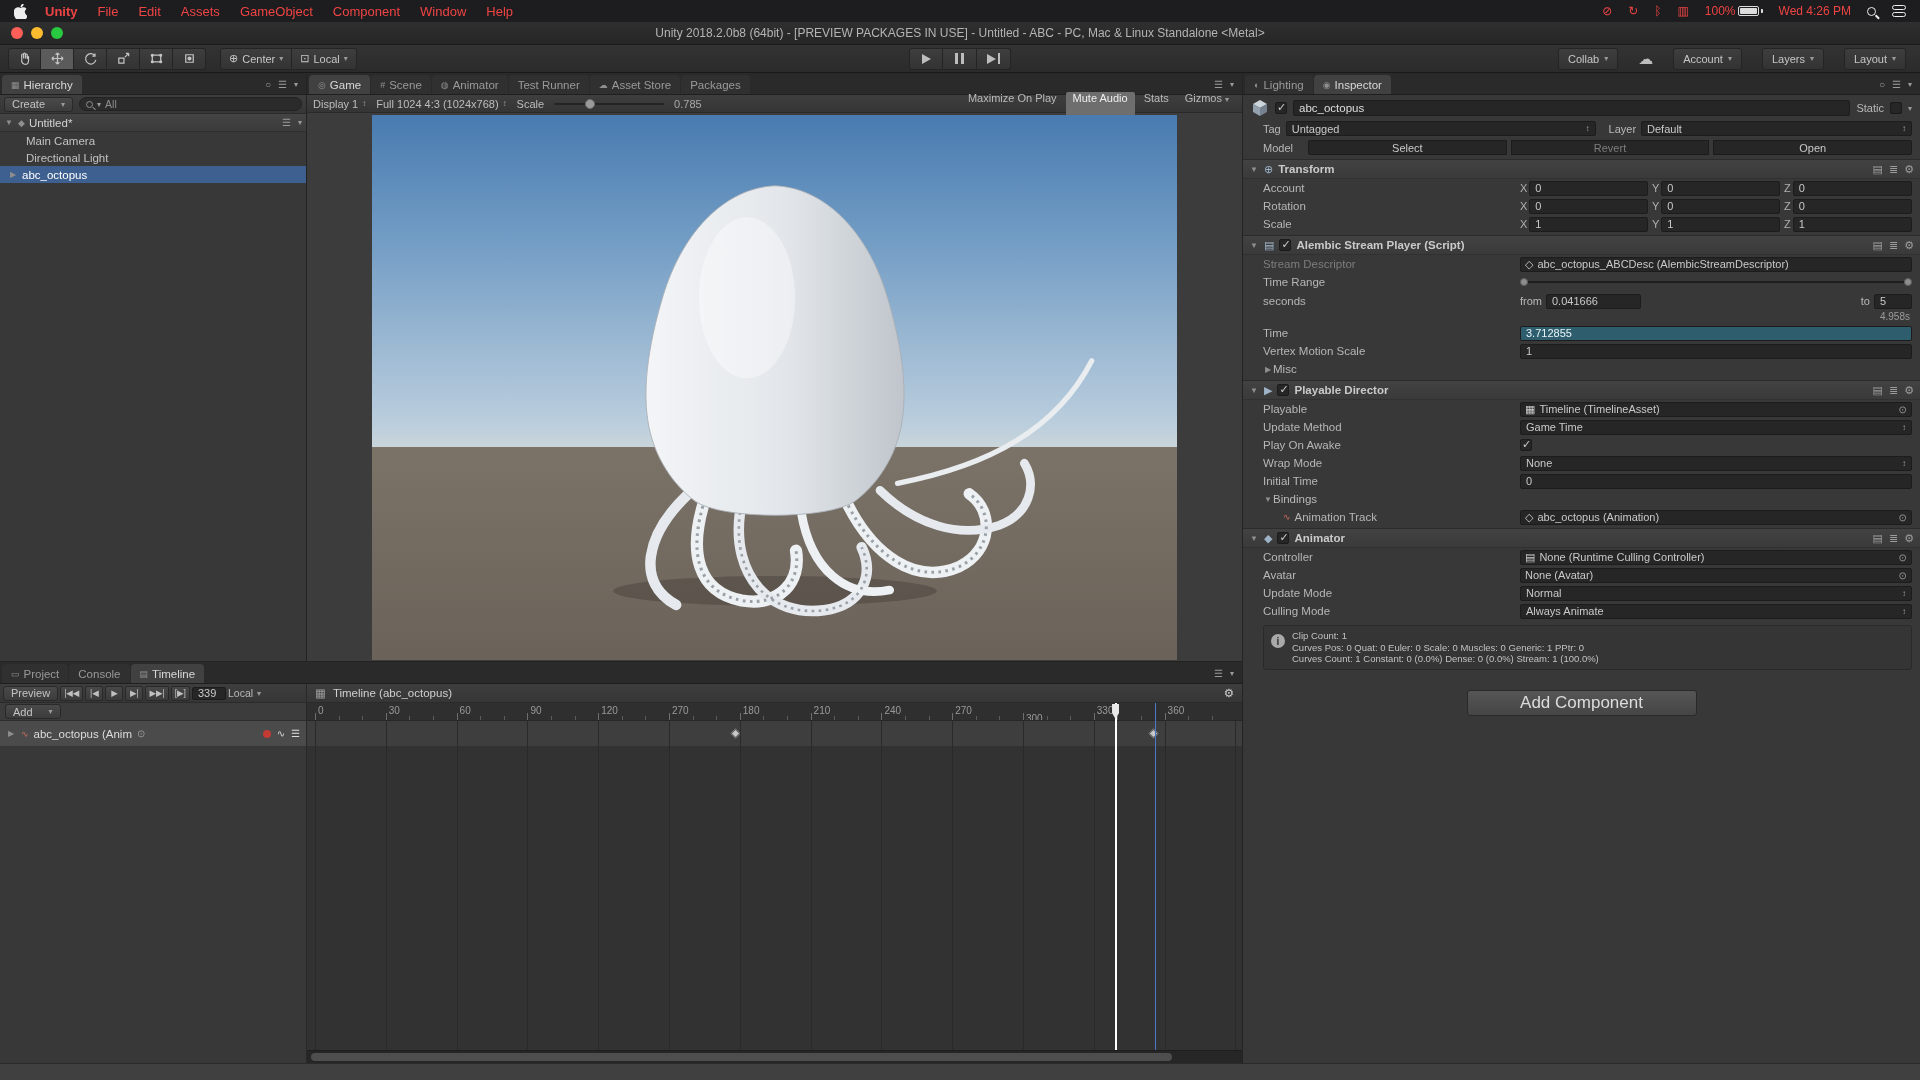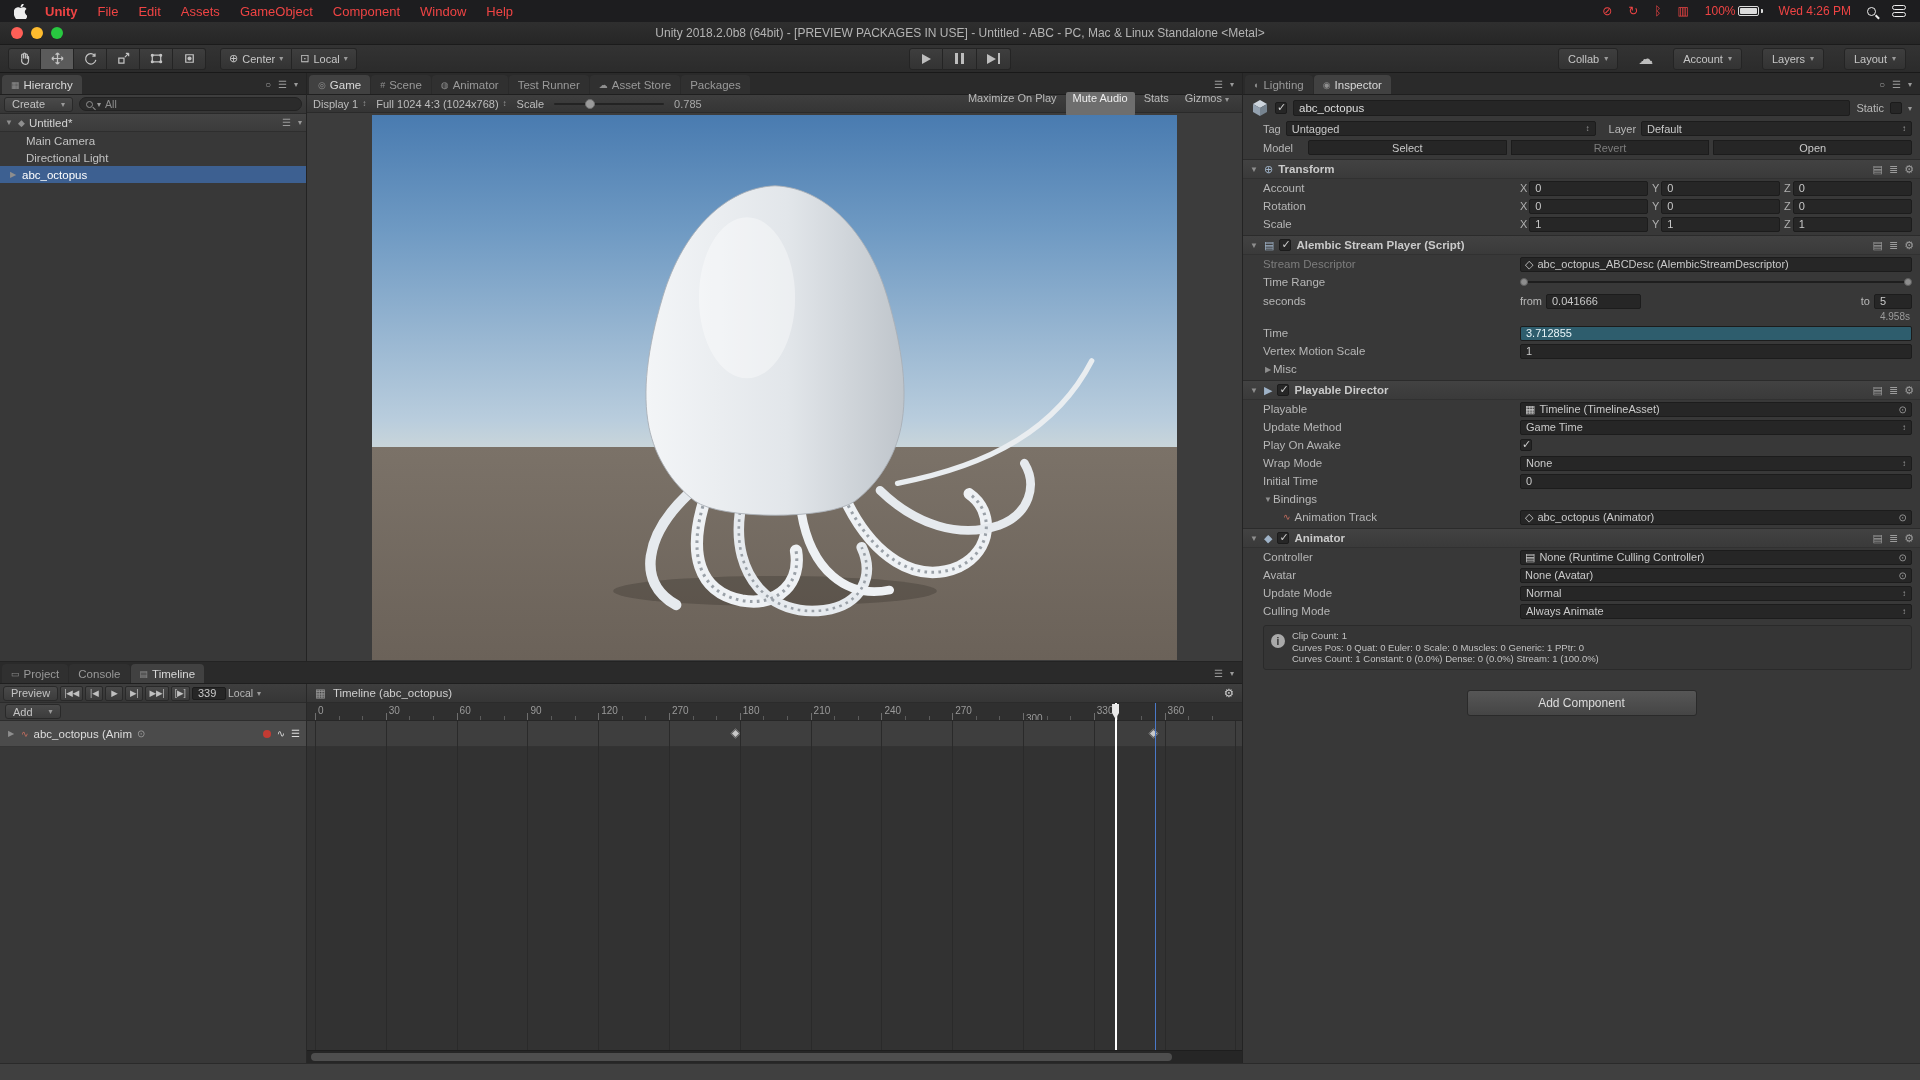--- a/index.html
+++ b/index.html
@@ -166,21 +166,21 @@
   .objfield .picker { margin-left:auto; color:#9a9a9a; font-size:10px; }
   .rangeslider { flex:1; height:2px; background:#1e1e1e; position:relative; margin:0 2px; }
   .rangeslider .h { position:absolute; top:-3px; width:8px; height:8px; border-radius:50%; background:#8d8d8d; border:1px solid #5f5f5f; }
   .durrow { height:13px; display:flex; justify-content:flex-end; padding-right:10px; font-size:10px; color:#9c9c9c; }
   .helpbox { margin:5px 8px 4px 20px; background:#353535; border:1px solid #2a2a2a; border-radius:3px;
     padding:4px 8px 4px 28px; position:relative; }
   .helpbox .info-i { position:absolute; left:7px; top:8px; width:14px; height:14px; border-radius:50%;
     background:#a9a9a9; color:#2d2d2d; font-weight:bold; font-size:10px; display:flex; align-items:center; justify-content:center; }
   .helpbox .l { font-size:9.5px; color:#c2c2c2; line-height:11.5px; white-space:nowrap; overflow:hidden; }
   #addcomp { margin:20px auto 0; width:230px; height:26px; background:linear-gradient(#565656,#454545);
-    border:1px solid #2a2a2a; border-radius:3px; color:#dcdcdc; font-size:12px;
+    border:1px solid #2a2a2a; border-radius:3px; color:#dcdcdc; font-size:17px;
     display:flex; align-items:center; justify-content:center; }
   
   #statusstrip { position:absolute; left:0; top:1063px; width:1920px; height:17px; background:#404040; border-top:1px solid #2a2a2a; }
 </style>
 </head>
 <body>
 
 <div id="screen">
 
   <div id="menubar">
@@ -859,21 +859,21 @@
         <span>Bindings</span>
       </div>
       <div class="irow" style="padding-left:40px;">
         <span class="ilabel" style="width:237px; display:flex; align-items:center; gap:4px;">
           <span class="tabicon" style="color:#cc6f5f;">∿</span>
           <span>Animation Track</span>
         </span>
         <span class="ival">
           <span class="objfield">
             <span>◇</span>
-            <span>abc_octopus (Animator)</span>
+            <span>abc_octopus (Animation)</span>
             <span class="picker">⊙</span>
           </span>
         </span>
       </div>
 
       <div class="chead">
         <span class="fold">▼</span>
         <span class="cicon">◆</span>
         <span class="cb on"></span>
         <span class="ctitle">Animator</span>

